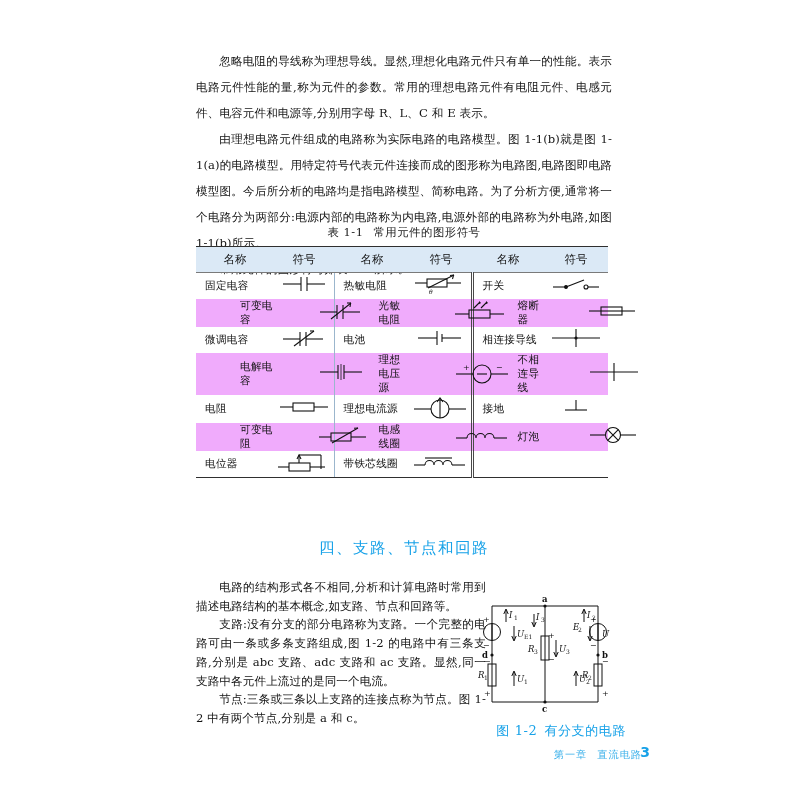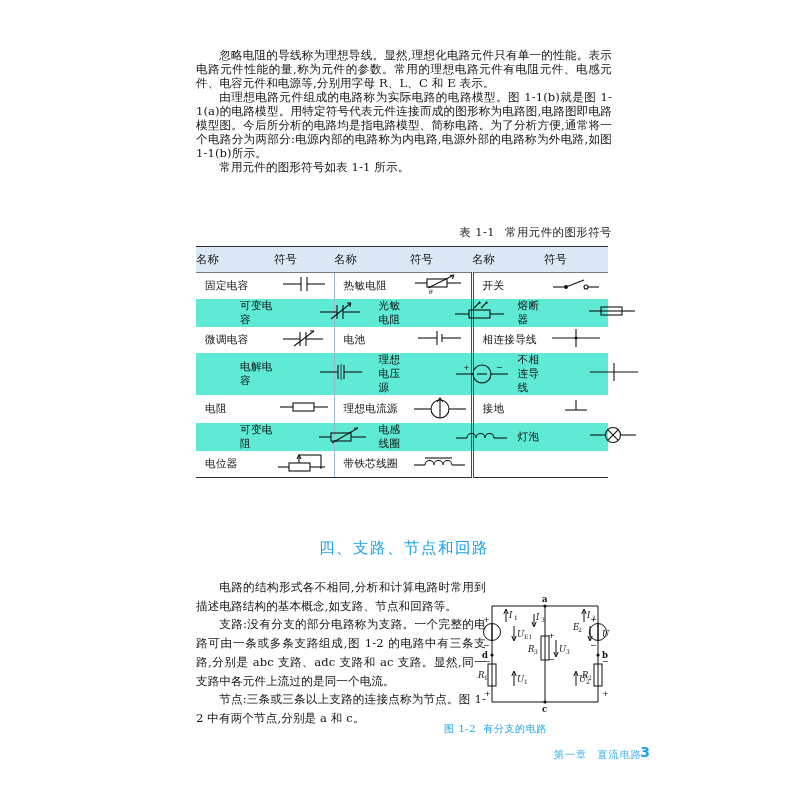--- a/index.html
+++ b/index.html
@@ -22,34 +22,34 @@
   }
   .content {
     position: absolute;
     left: 196px;
     top: 48px;
     width: 416px;
   }
   p.body-text {
     margin: 0 0 0 0;
     font-size: 11.6px;
-    line-height: 14px;
+    line-height: 26px;
     text-align: justify;
     text-indent: 2em;
     letter-spacing: 0.1px;
     color: #141414;
   }
 
   
   .table-caption {
     position: absolute;
     left: 196px;
     top: 225px;
     width: 416px;
-    text-align: right;
+    text-align: center;
     font-size: 11.4px;
     color: #1a1a1a;
     letter-spacing: 0.5px;
   }
   .table-caption .cap-num { margin-right: 10px; }
   .symtable {
     position: absolute;
     left: 196px;
     top: 246px;
     width: 412px;
@@ -60,26 +60,26 @@
     padding: 0;
     margin: 0;
     height: 25px;
     vertical-align: middle;
   }
   .symtable thead th {
     background: #dbe9f6;
     font-size: 11.4px;
     font-weight: normal;
     height: 25px;
-    text-align: left;
+    text-align: center;
     border-top: 1.6px solid #2f2f2f;
     border-bottom: 1px solid #7a7a7a;
     color: #101010;
   }
-  .symtable tbody tr.alt td { background: #5eead4; padding-left: 44px; }
+  .symtable tbody tr.alt td { background: #f0abfc; padding-left: 44px; }
   .symtable tbody tr:last-child td { border-bottom: 1.6px solid #2f2f2f; }
   td.name {
     font-size: 10.6px;
     padding-left: 9px;
     color: #101010;
     letter-spacing: 0.3px;
   }
   td.sym { text-align: center; }
   td.divider-l { border-left: 1px solid #9bb6cd; }
   td.divider-dbl { border-left: 3px double #4a4a4a; }
@@ -110,25 +110,25 @@
 
   
   .figure {
     position: absolute;
     left: 478px;
     top: 592px;
     width: 134px;
   }
   .fig-caption {
     position: absolute;
-    left: 444px;
+    left: 466px;
     top: 722px;
     width: 160px;
-    text-align: left;
-    font-size: 10px;
+    text-align: right;
+    font-size: 13px;
     color: #18a2e8;
     letter-spacing: 0.6px;
   }
   .fig-caption .fc-num { margin-right: 7px; }
 
   
   .footer {
     position: absolute;
     right: 158px;
     top: 748px;

